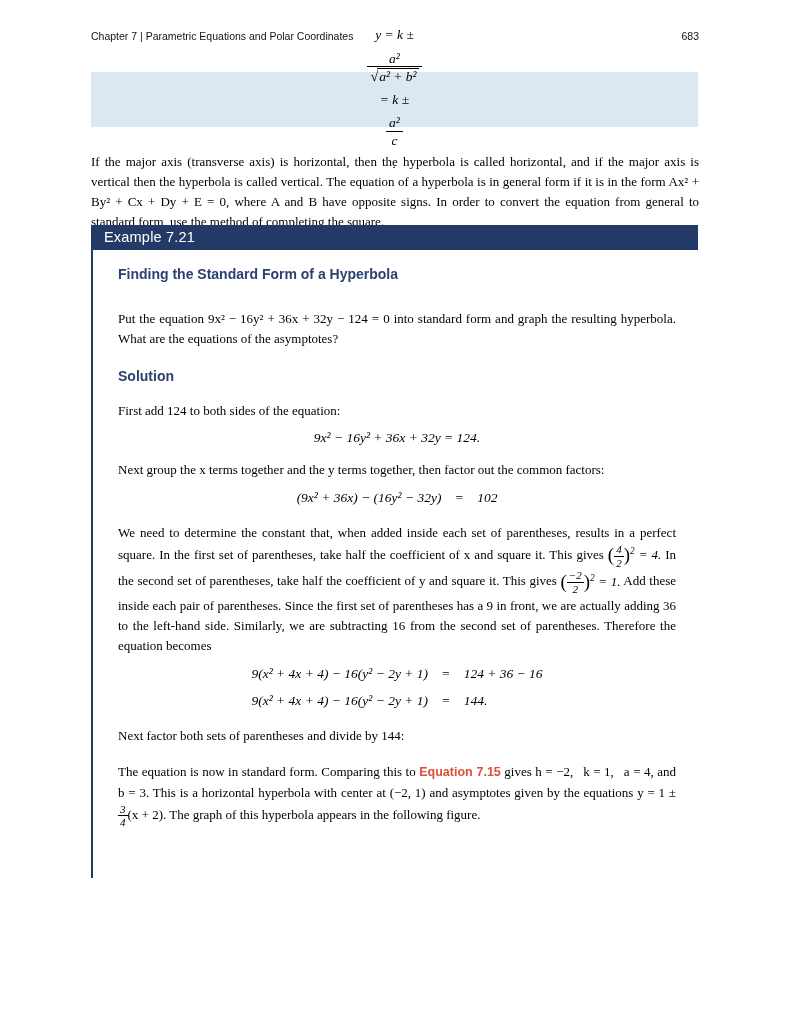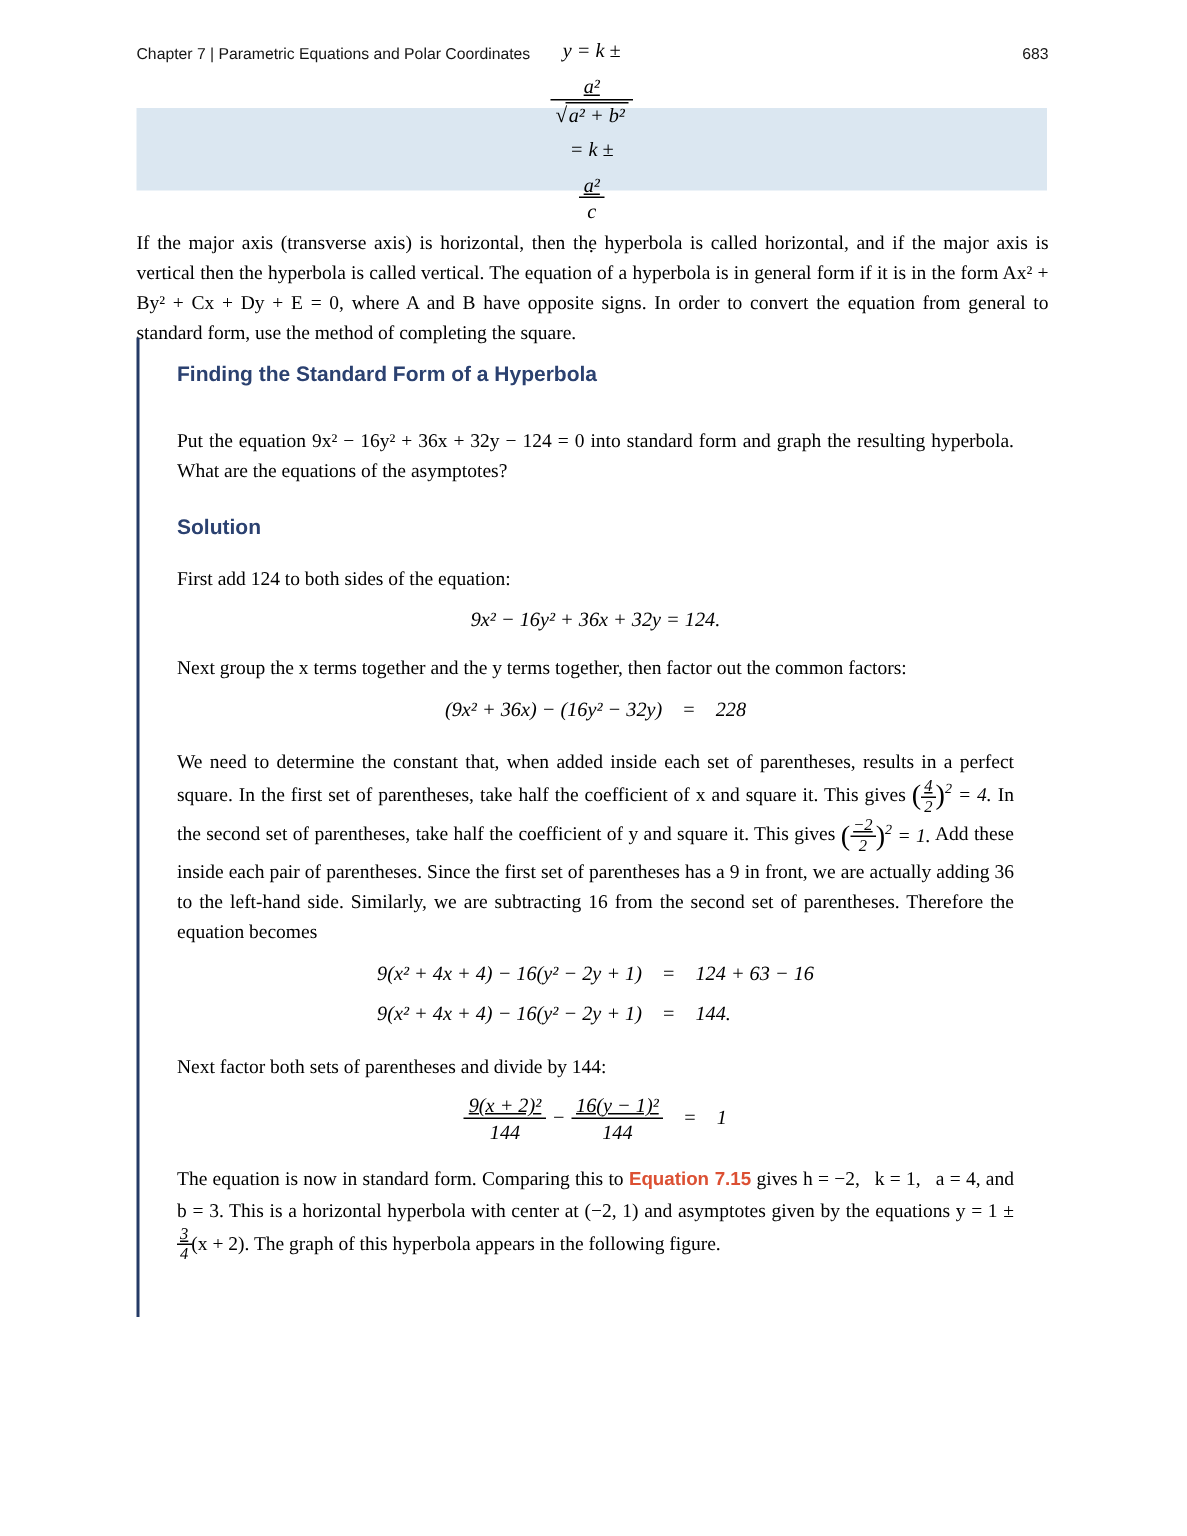--- a/index.html
+++ b/index.html
@@ -43,21 +43,21 @@
   .problem { margin: 0 0 17px; text-align: justify; }
   p.step { margin: 0 0 4px; text-align: justify; }
   .para { margin: 0 0 4px; text-align: justify; }
   .eq-center { text-align: center; margin: 7px 0 11px; font-size: 13.5px; }
   .eq-table { display: table; margin: 5px auto 11px; font-size: 13.5px; }
   .eq-row { display: table-row; }
   .eq-lhs { display: table-cell; text-align: right; vertical-align: middle; padding: 3px 0; }
   .eq-rel { display: table-cell; text-align: center; vertical-align: middle; padding: 3px 14px; font-style: normal; }
   .eq-rhs { display: table-cell; text-align: left; vertical-align: middle; padding: 3px 0; }
   .frac { display: inline-block; vertical-align: middle; text-align: center; line-height: 1.15; }
-  .frac .num { display: block; padding: 0 3px; text-decoration: underline; }
+  .frac .num { display: block; padding: 0 3px; }
   .frac .den { display: block; border-top: 1px solid #000; padding: 1px 3px 0; }
   .inline-frac .num, .inline-frac .den { font-size: .85em; padding: 0 2px; }
   .sqrt-sign { font-style: normal; font-size: 1.05em; }
   .radicand { display: inline-block; border-top: 1px solid #000; padding: 0 2px; margin-left: -1px; }
   .bigp { font-size: 1.45em; font-style: normal; vertical-align: -0.12em; line-height: 0; }
   sup.msup { font-size: .72em; line-height: 0; vertical-align: super; }
   .imath { white-space: nowrap; }
   .link {
     font-family: "Liberation Sans", "DejaVu Sans", sans-serif;
     font-weight: bold; color: #dc5033; font-size: 12.5px; font-style: normal;
@@ -85,70 +85,66 @@
     <span class="frac">
       <span class="num">a²</span>
       <span class="den">c</span>
     </span>
       <span>.</span>
   </div>
 
   <p class="intro">If the major axis (transverse axis) is horizontal, then the hyperbola is called horizontal, and if the major axis is vertical then the hyperbola is called vertical. The equation of a hyperbola is in general form if it is in the form Ax² + By² + Cx + Dy + E = 0,  where A and B have opposite signs. In order to convert the equation from general to standard form, use the method of completing the square.</p>
 
   <div class="example">
+    <div class="banner">
+      <span>Example 7.21</span>
+    </div>
     <div class="example-body">
 
       <h3 class="ex-title">Finding the Standard Form of a Hyperbola</h3>
 
       <p class="problem">Put the equation  9x² − 16y² + 36x + 32y − 124 = 0  into standard form and graph the resulting hyperbola. What are the equations of the asymptotes?</p>
 
       <h4 class="sol-heading">Solution</h4>
 
       <p class="step">First add 124 to both sides of the equation:</p>
       <div class="eq-center math">9x² − 16y² + 36x + 32y = 124.</div>
 
       <p class="step">Next group the x terms together and the y terms together, then factor out the common factors:</p>
       <div class="eq-table math">
         <div class="eq-row">
           <span class="eq-lhs">(9x² + 36x) − (16y² − 32y)</span>
           <span class="eq-rel">=</span>
-          <span class="eq-rhs">228</span>
+          <span class="eq-rhs">102</span>
         </div>
       </div>
 
       <p class="para">
         <span>We need to determine the constant that, when added inside each set of parentheses, results in a perfect square. In the first set of parentheses, take half the coefficient of x and square it. This gives</span>
         <span class="imath math"><span class="bigp">(</span><span class="frac inline-frac"><span class="num">4</span><span class="den">2</span></span><span class="bigp">)</span><sup class="msup">2</sup> <span>= 4.</span></span>
         <span>In the second set of parentheses, take half the coefficient of y and square it. This gives</span>
         <span class="imath math"><span class="bigp">(</span><span class="frac inline-frac"><span class="num">−2</span><span class="den">2</span></span><span class="bigp">)</span><sup class="msup">2</sup> <span>= 1.</span></span>
         <span>Add these inside each pair of parentheses. Since the first set of parentheses has a 9 in front, we are actually adding 36 to the left-hand side. Similarly, we are subtracting 16 from the second set of parentheses. Therefore the equation becomes</span>
       </p>
 
       <div class="eq-table math">
         <div class="eq-row">
           <span class="eq-lhs">9(x² + 4x + 4) − 16(y² − 2y + 1)</span>
           <span class="eq-rel">=</span>
-          <span class="eq-rhs">124 + 63 − 16</span>
+          <span class="eq-rhs">124 + 36 − 16</span>
         </div>
         <div class="eq-row">
           <span class="eq-lhs">9(x² + 4x + 4) − 16(y² − 2y + 1)</span>
           <span class="eq-rel">=</span>
           <span class="eq-rhs">144.</span>
         </div>
       </div>
 
       <p class="step">Next factor both sets of parentheses and divide by 144:</p>
       <div class="eq-table math">
-        <div class="eq-row">
-          <span class="eq-lhs">
-            <span class="frac"><span class="num">9(x + 2)²</span><span class="den">144</span></span><span class="minus">−</span><span class="frac"><span class="num">16(y − 1)²</span><span class="den">144</span></span>
-          </span>
-          <span class="eq-rel">=</span>
-          <span class="eq-rhs">1</span>
-        </div>
       </div>
 
       <p class="para">
         <span>The equation is now in standard form. Comparing this to</span>
         <a class="link">Equation 7.15</a>
         <span>gives  h = −2,  k = 1,  a = 4,  and  b = 3.  This is a horizontal hyperbola with center at  (−2, 1)  and asymptotes given by the equations  y = 1 ±</span>
         <span class="frac inline-frac math"><span class="num">3</span><span class="den">4</span></span><span>(x + 2).  The graph of this hyperbola appears in the following figure.</span>
       </p>
 
     </div>

